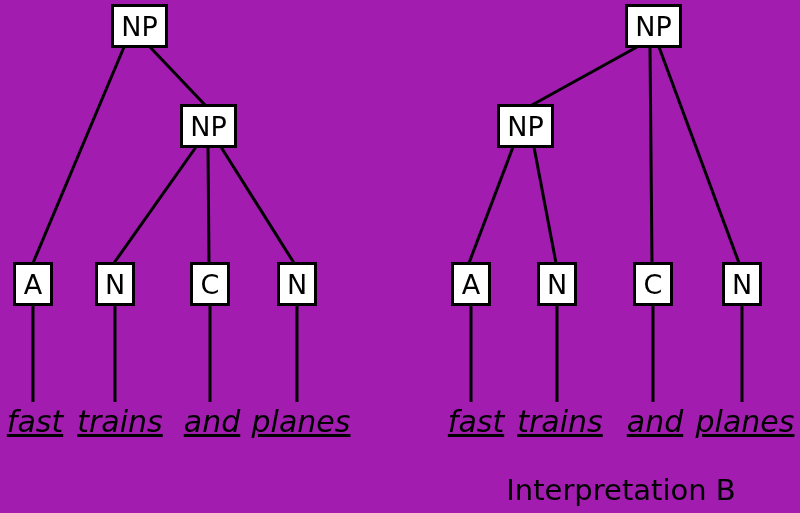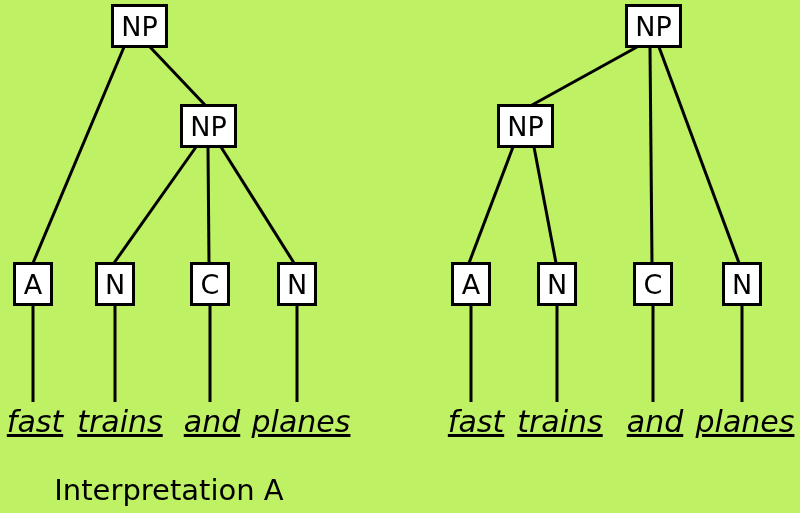--- a/index.html
+++ b/index.html
@@ -4,21 +4,21 @@
 <style>
   html, body {
     margin: 0;
     padding: 0;
     background: #ffffff;
   }
   #canvas {
     position: relative;
     width: 800px;
     height: 513px;
-    background: #bef264;
+    background: #a21caf;
     font-family: "DejaVu Sans", sans-serif;
     color: #000000;
     overflow: hidden;
   }
   #edges {
     position: absolute;
     left: 0;
     top: 0;
     width: 800px;
     height: 513px;
@@ -111,30 +111,30 @@
   <div class="node leaf-node" style="left:13px; top:262px;">A</div>
   <div class="node leaf-node" style="left:95px; top:262px;">N</div>
   <div class="node leaf-node" style="left:190px; top:262px;">C</div>
   <div class="node leaf-node" style="left:277px; top:262px;">N</div>
 
   <div class="word" style="left:35px;">fast</div>
   <div class="word" style="left:120px;">trains</div>
   <div class="word" style="left:212px;">and</div>
   <div class="word" style="left:301px;">planes</div>
 
-  <div class="caption" style="left:169px;">Interpretation A</div>
 
   <div class="node np-node" style="left:625px; top:4px;">NP</div>
 
   <div class="node np-node" style="left:497px; top:104px;">NP</div>
 
   <div class="node leaf-node" style="left:451px; top:262px;">A</div>
   <div class="node leaf-node" style="left:537px; top:262px;">N</div>
   <div class="node leaf-node" style="left:633px; top:262px;">C</div>
   <div class="node leaf-node" style="left:722px; top:262px;">N</div>
 
   <div class="word" style="left:476px;">fast</div>
   <div class="word" style="left:560px;">trains</div>
   <div class="word" style="left:655px;">and</div>
   <div class="word" style="left:745px;">planes</div>
 
+  <div class="caption" style="left:621px;">Interpretation B</div>
 
 </div>
 
 </body></html>

